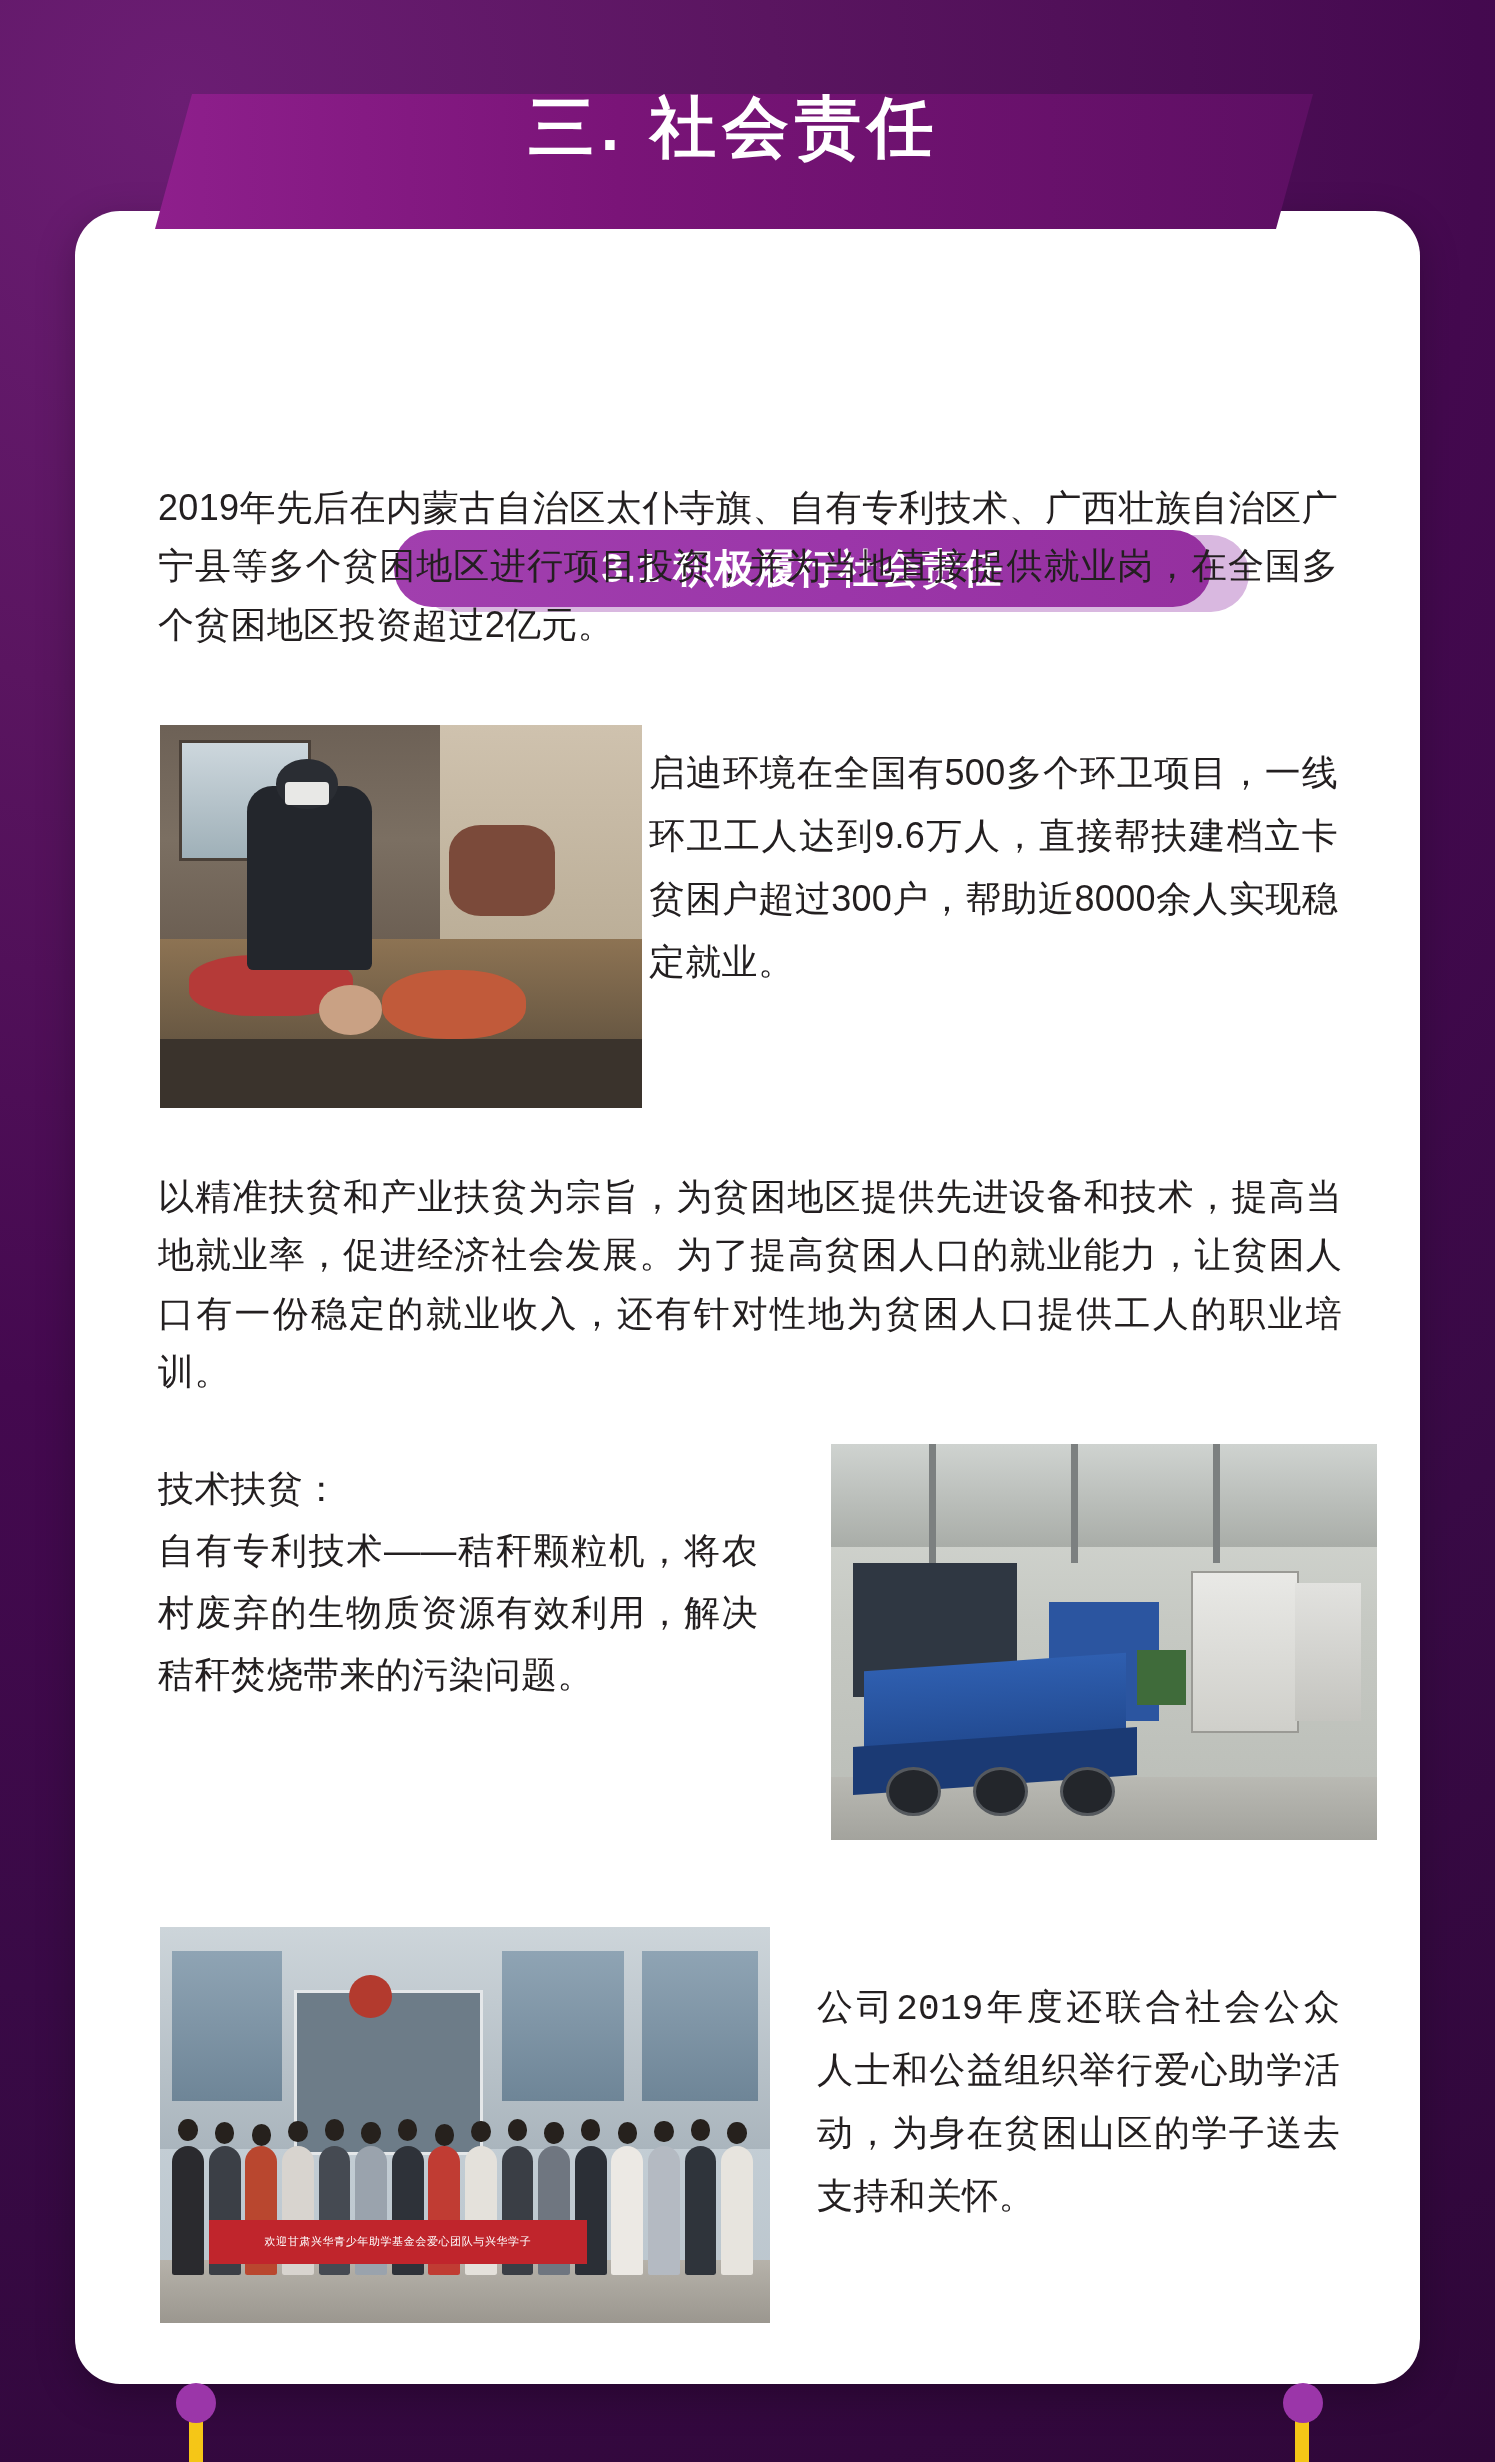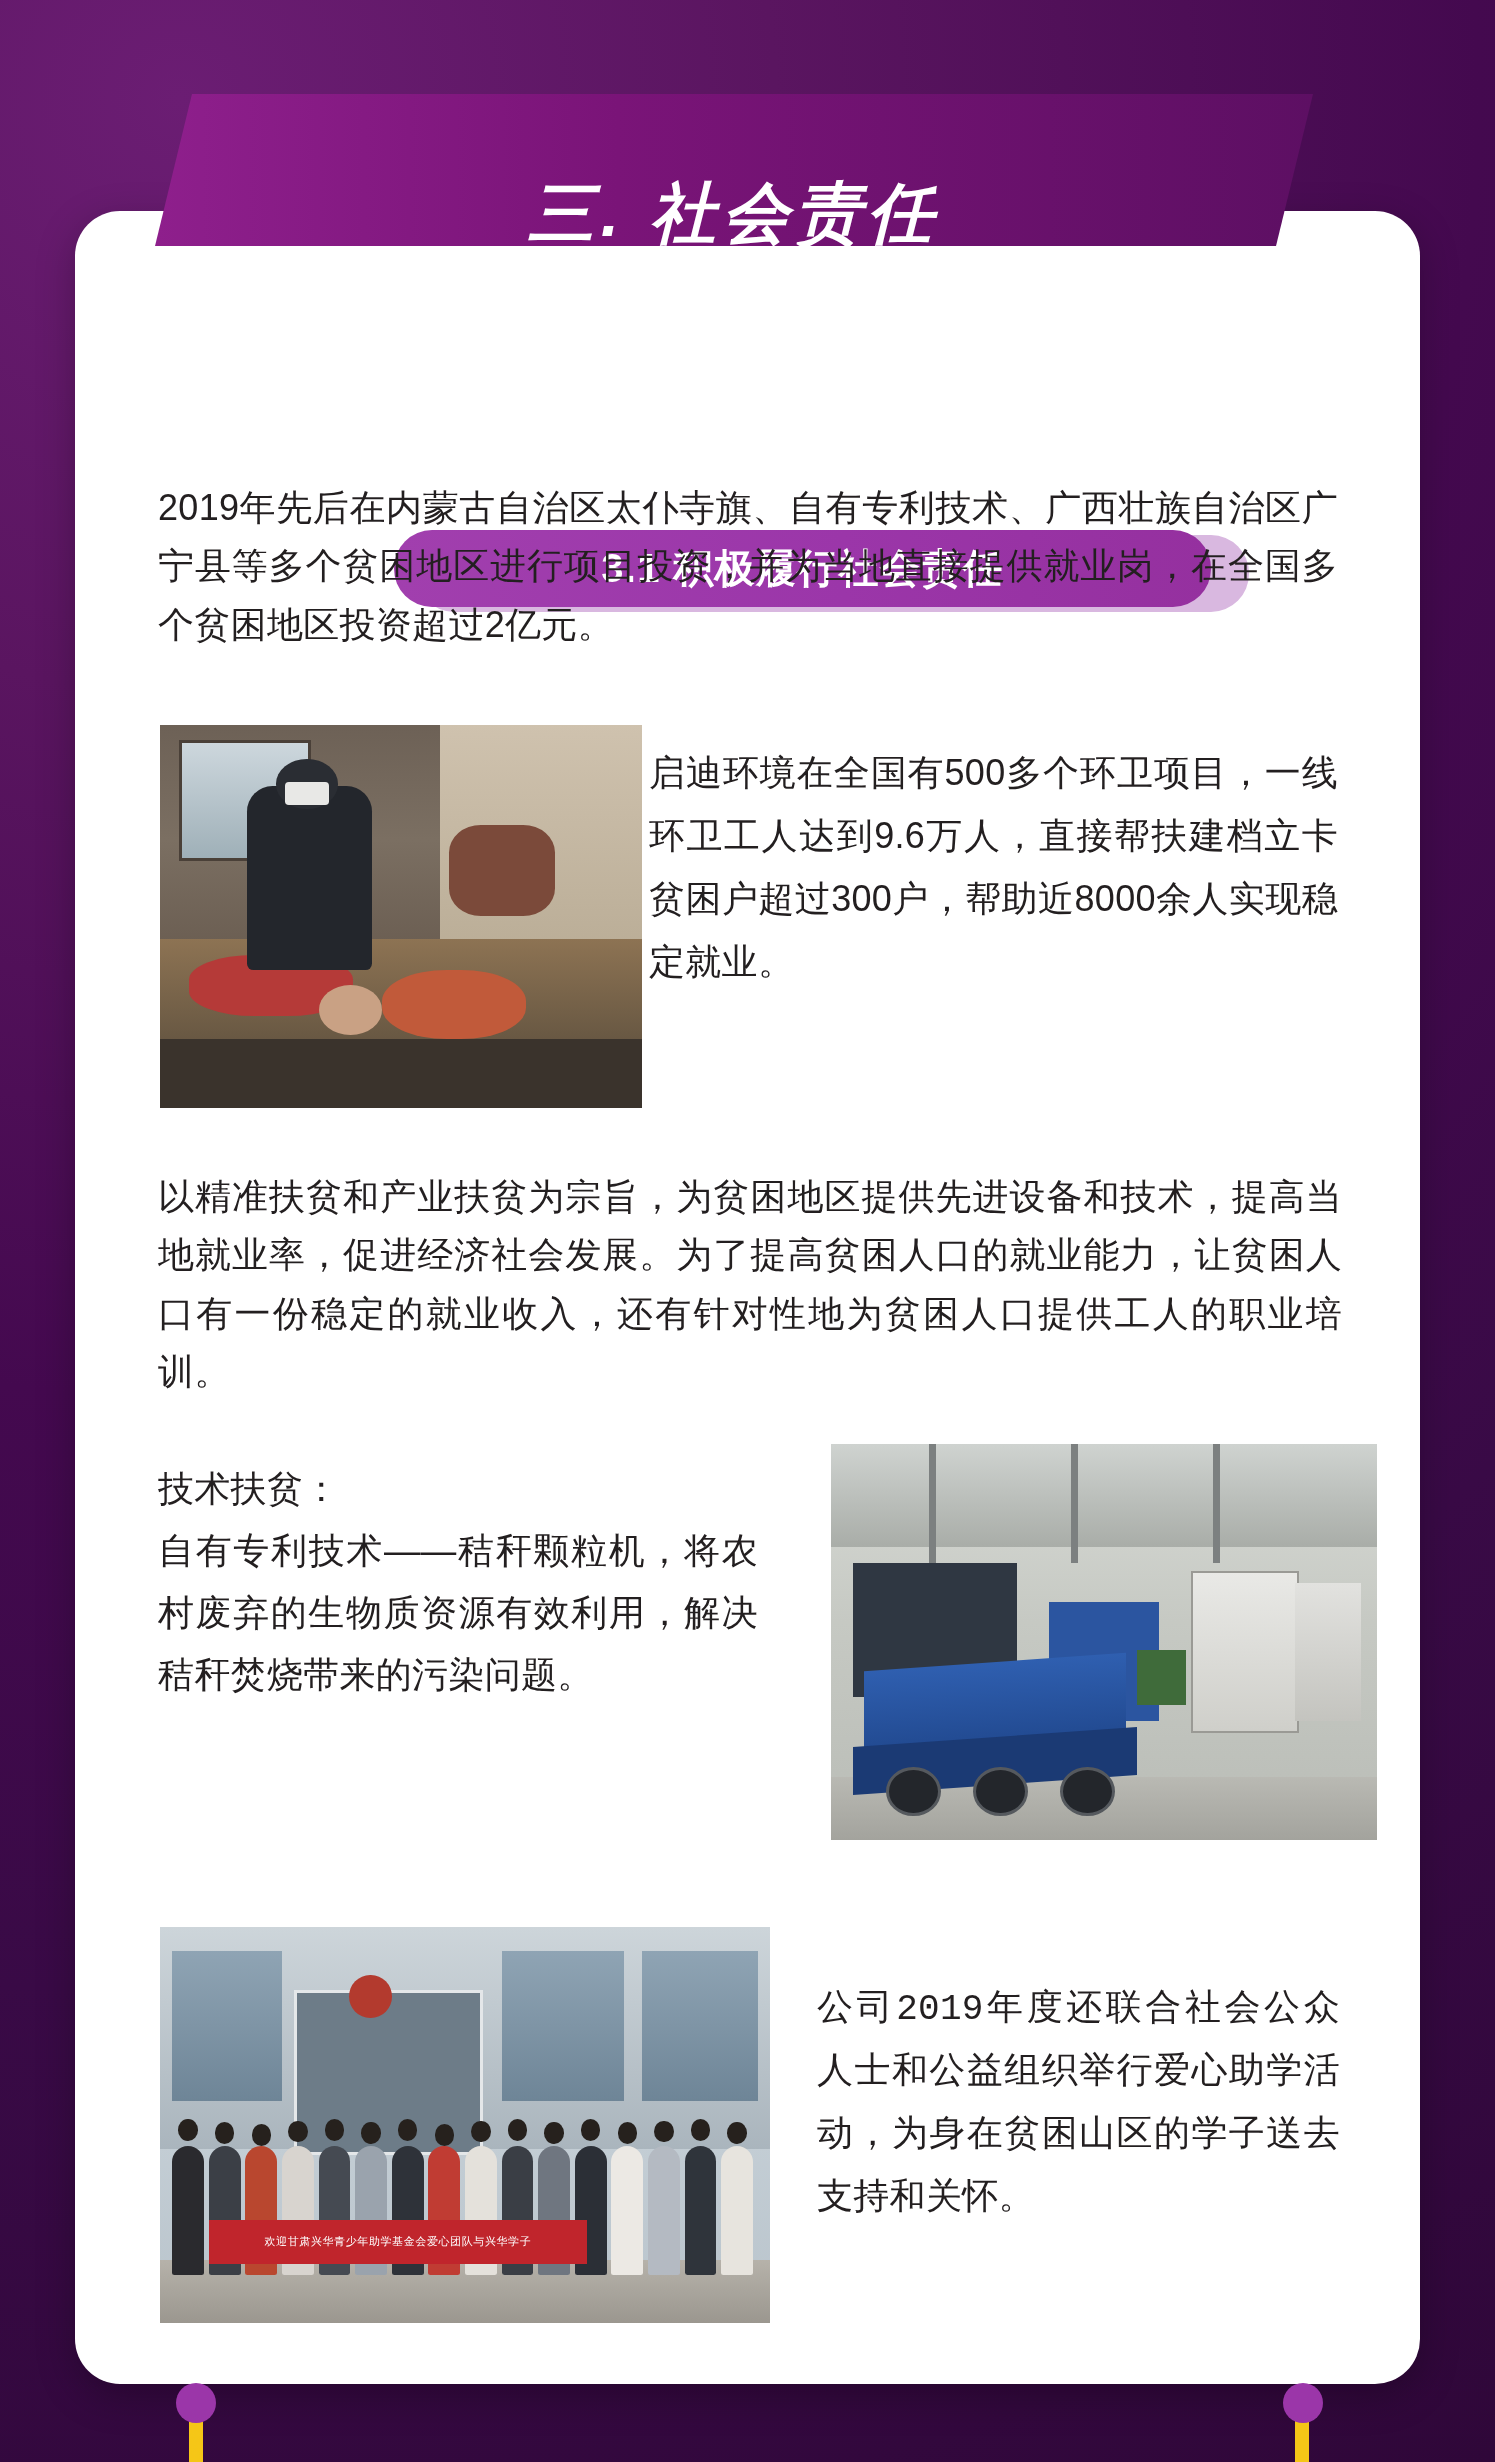--- a/index.html
+++ b/index.html
@@ -34,28 +34,27 @@
     border-radius: 45px;
     box-shadow: 0 11.5px 38px rgba(0,0,0,0.25);
   }
 
   
   .banner {
     position: absolute;
     left: 155px;
     top: 94px;
     width: 1158px;
-    height: 152px;
+    height: 135px;
     background: linear-gradient(90deg, #8e1f8c 0%, #7a1478 40%, #5d0f63 100%);
     clip-path: polygon(37px 0, 100% 0, calc(100% - 37px) 100%, 0 100%);
     display: flex;
-    align-items: flex-end;
+    align-items: flex-start;
     justify-content: center;
     z-index: 5;
-    font-style: italic;
   }
   .banner-text {
     color: #ffffff;
     font-size: 66px;
     font-weight: bold;
     letter-spacing: 6.4px;
     line-height: 1;
     white-space: nowrap;
   }
 

